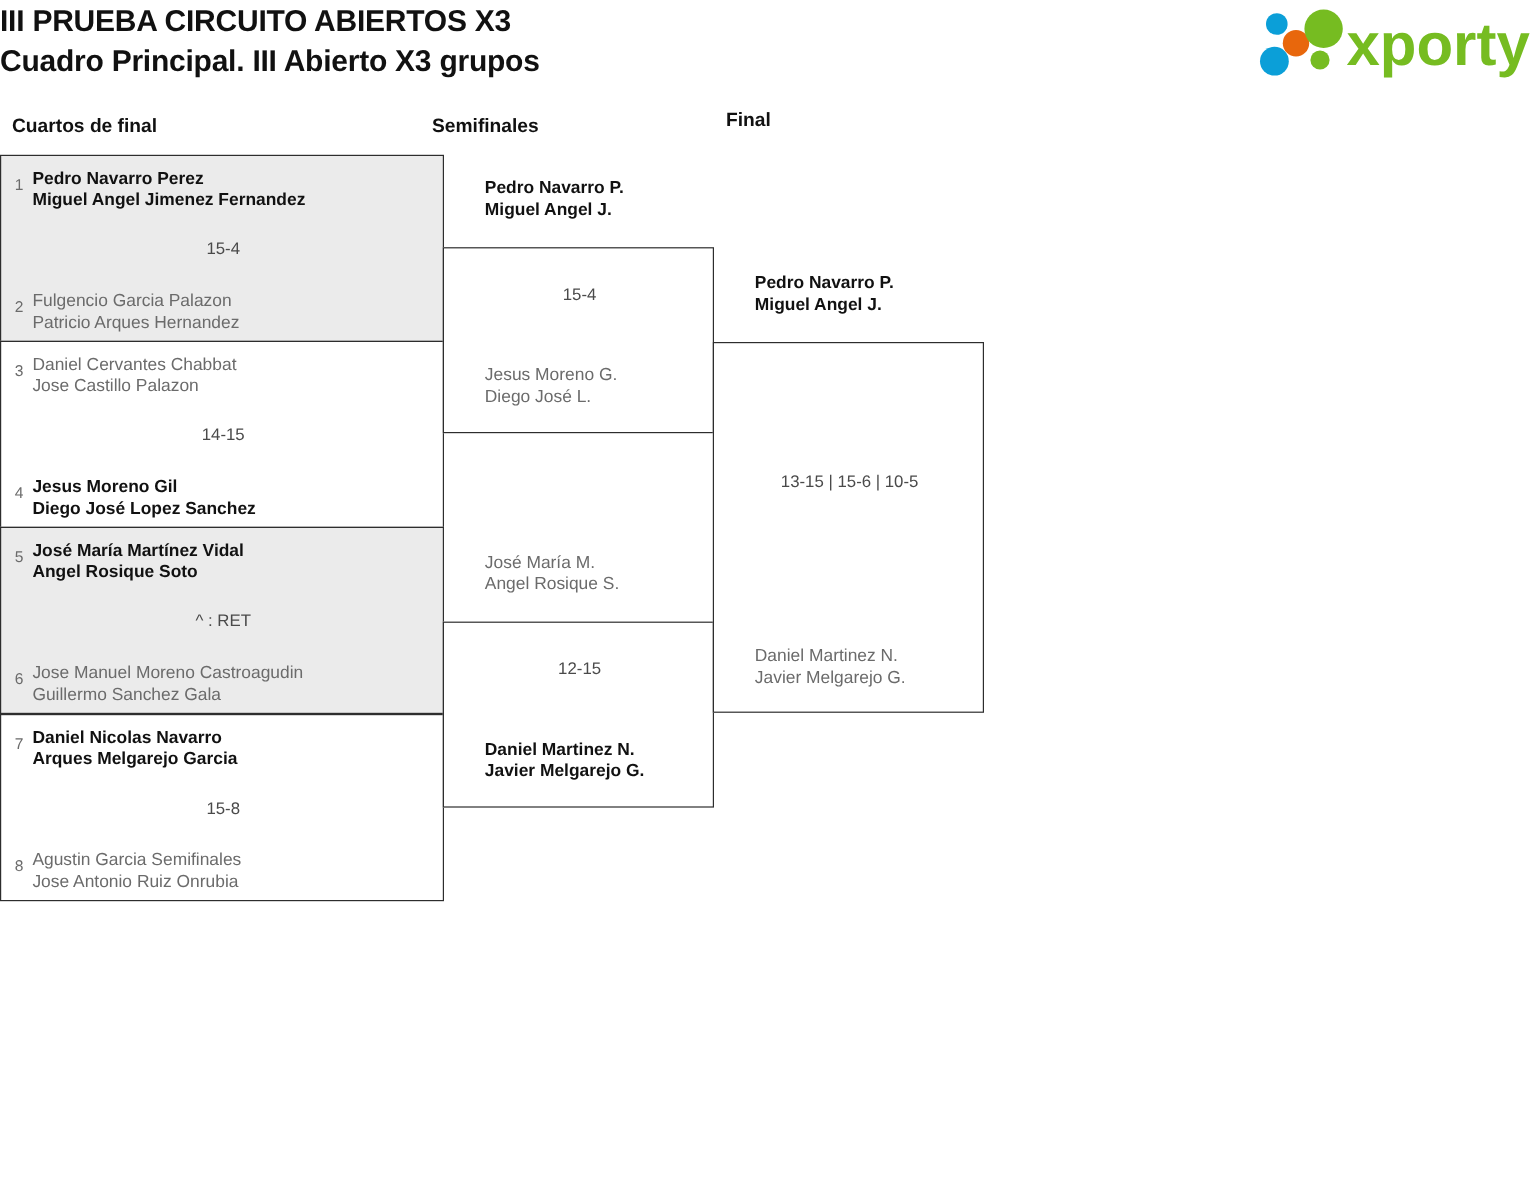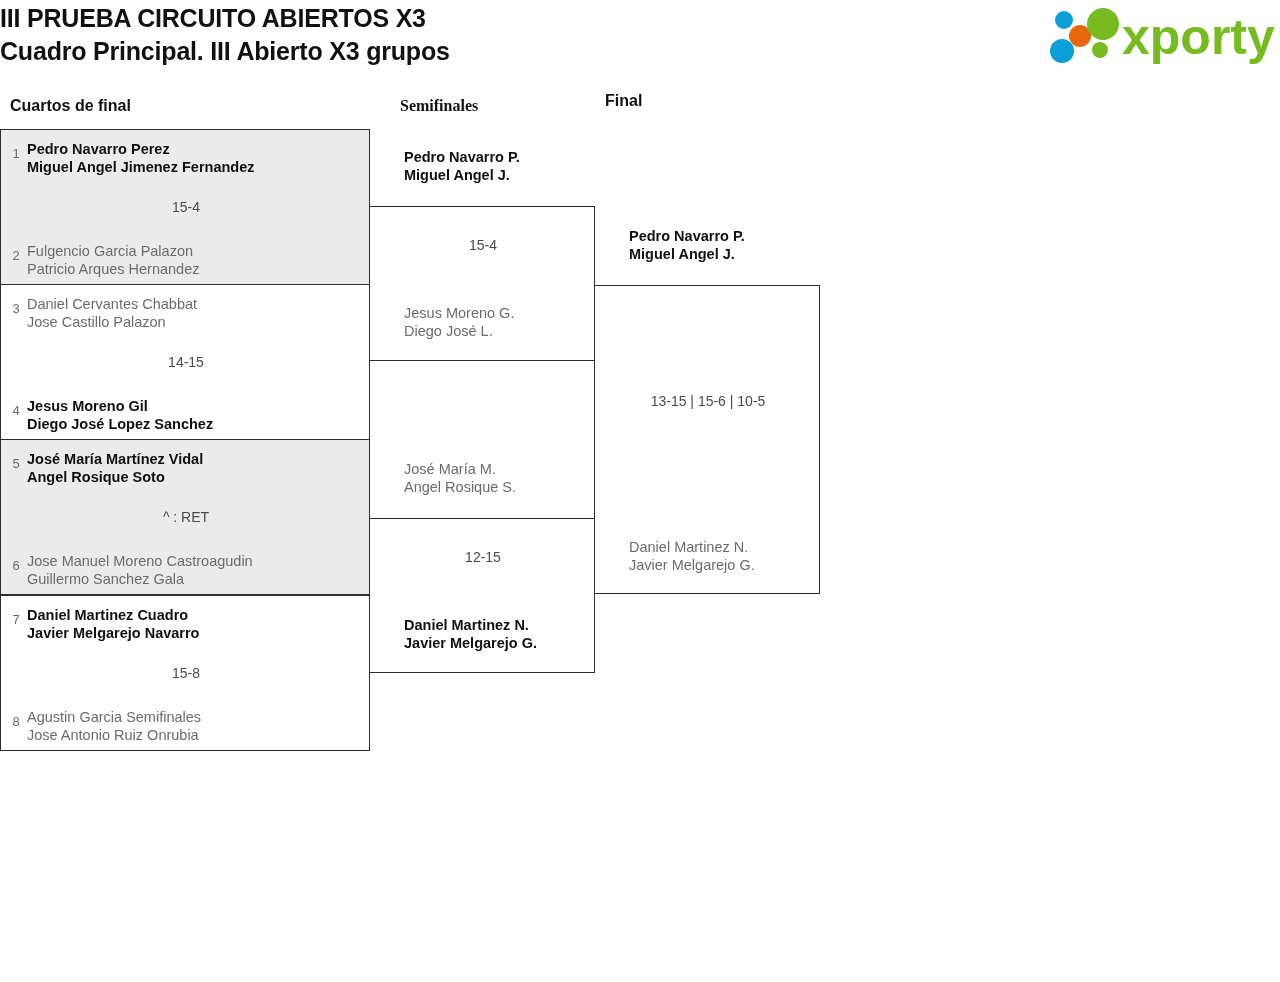--- a/index.html
+++ b/index.html
@@ -45,21 +45,21 @@
   
   .round-head {
     position: absolute;
     font-size: 16px;
     font-weight: bold;
     color: #111111;
     white-space: nowrap;
     margin-left: 10px;
   }
   .rh-qf   { left: 0px;   top: 97px; width: 370px; }
-  .rh-sf   { left: 390px; top: 97px; width: 225px; font-family: Liberation Serif, serif; }
+  .rh-sf   { left: 350px; top: 97px; width: 225px; }
   .rh-fin  { left: 595px; top: 92px; width: 225px; }
 
   
   .match {
     position: absolute;
     box-sizing: border-box;
     border: 1px solid #2d2d2d;
   }
   .match.shaded { background: #ebebeb; }
   .match.plain  { background: #ffffff; }
@@ -195,22 +195,22 @@
   <div class="seed seed-bottom">6</div>
   <div class="team team-bottom loser">
     <span class="pl">Jose Manuel Moreno Castroagudin</span>
     <span class="pl">Guillermo Sanchez Gala</span>
   </div>
 </div>
 
 <div class="match qf qf4 plain">
   <div class="seed seed-top">7</div>
   <div class="team team-top winner">
-    <span class="pl">Daniel Martinez Cuadro</span>
-    <span class="pl">Javier Melgarejo Navarro</span>
+    <span class="pl">Daniel Nicolas Navarro</span>
+    <span class="pl">Arques Melgarejo Garcia</span>
   </div>
   <div class="score">15-8</div>
   <div class="seed seed-bottom">8</div>
   <div class="team team-bottom loser">
     <span class="pl">Agustin Garcia Semifinales</span>
     <span class="pl">Jose Antonio Ruiz Onrubia</span>
   </div>
 </div>
 
 <div class="outside-team sf1-top winner">

